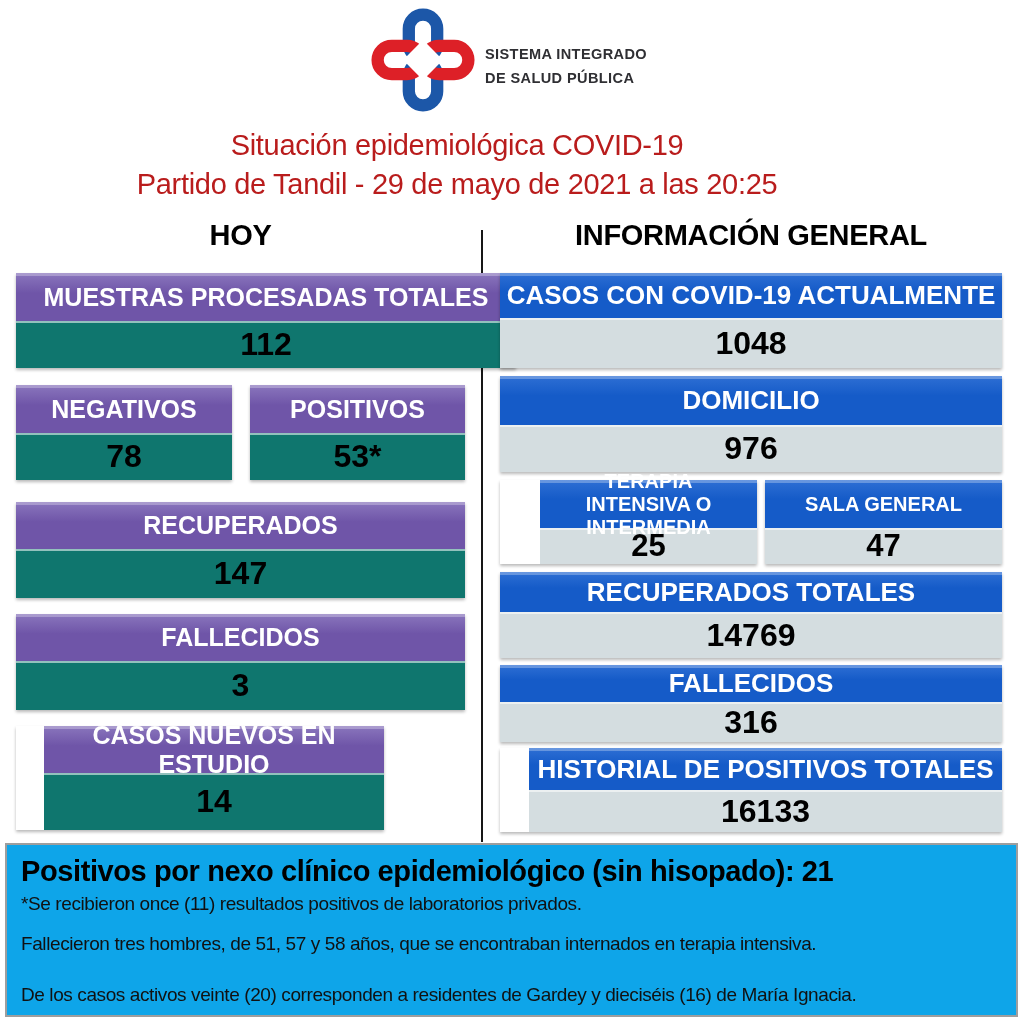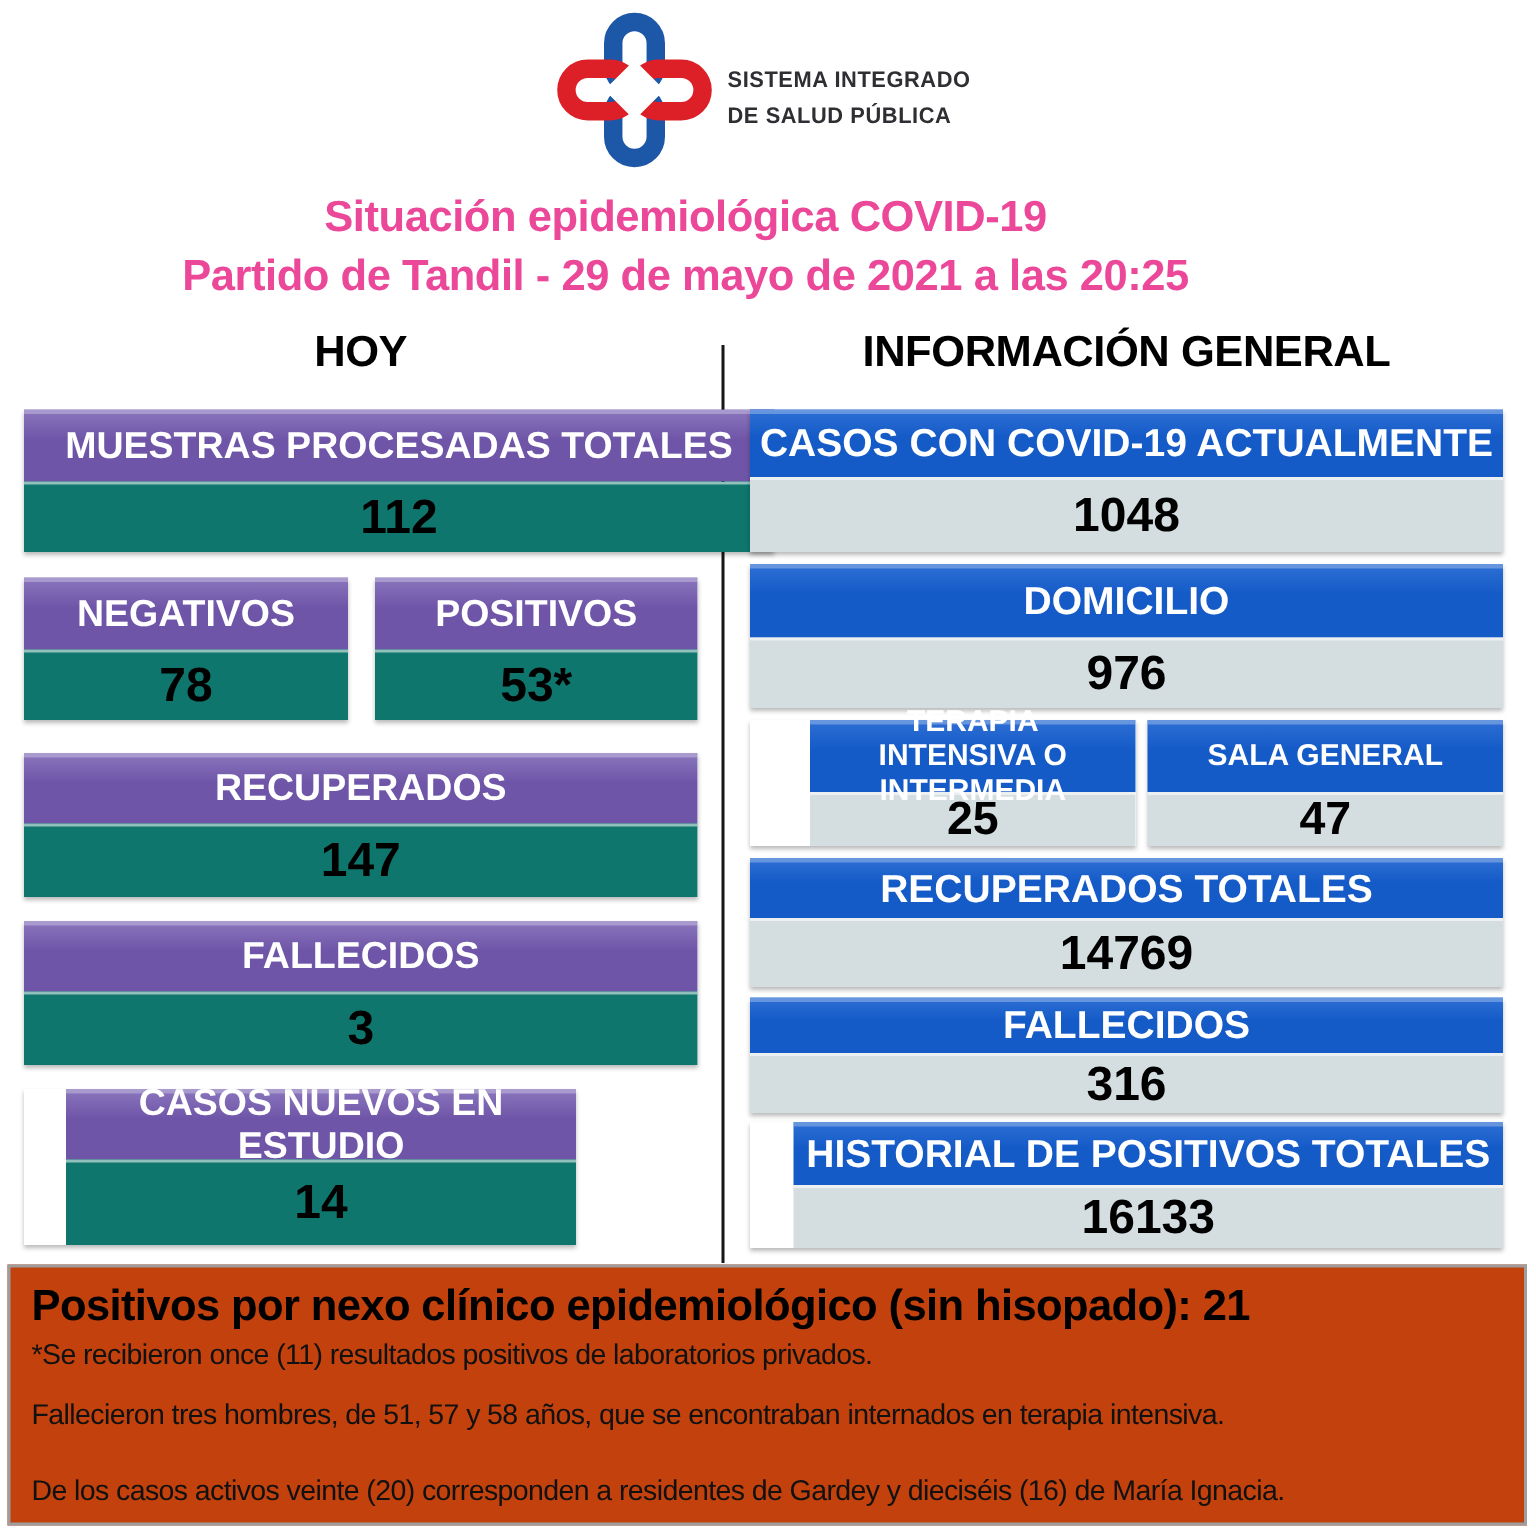--- a/index.html
+++ b/index.html
@@ -10,22 +10,22 @@
   
   .logo-row { position:absolute; top:8px; left:0; width:1024px;
     display:flex; justify-content:center; align-items:center; gap:10px; }
   .logo-mark { width:104px; height:104px; flex:0 0 auto; }
   .logo-text { font-weight:bold; font-size:15px; line-height:24px;
     letter-spacing:.4px; color:#2f2f33; transform:scaleX(.97);
     transform-origin:left center; margin-top:12px; }
 
   
   .main-title { position:absolute; top:126px; left:0; width:914px;
-    text-align:center; font-weight:bold; font-size:29px; line-height:39px;
-    color:#ec4899; letter-spacing:-.3px; }
+    text-align:center; font-weight:normal; font-size:29px; line-height:39px;
+    color:#b91c1c; letter-spacing:-.3px; }
   .col-heading { position:absolute; top:219px; text-align:center;
     font-weight:bold; font-size:29px; color:#000; letter-spacing:-.3px; }
   #hoy-heading { left:16px; width:449px; }
   #general-heading { left:500px; width:502px; }
 
   .v-divider { position:absolute; left:481px; top:230px; width:2px;
     height:612px; background:#161616; }
 
   
   .card { position:absolute; box-shadow:0 2px 3px rgba(0,0,0,.28); }
@@ -37,21 +37,21 @@
     box-shadow:inset 0 2px 0 rgba(255,255,255,.55); }
   .purple .hd { background:linear-gradient(180deg,#8a76bd 0%,#6f55a8 42%,#6f55a8 100%); font-size:25px; }
   .purple .bd { background:#0f766e; }
   .blue .hd { background:linear-gradient(180deg,#2e6fd4 0%,#155bc8 40%,#155bc8 100%); font-size:26px; }
   .blue .bd { background:#d4dde0; }
   .sm .hd { font-size:20px; line-height:23px; padding:0 22px; }
   .sm .bd { font-size:31px; }
 
   
   .footer-box { position:absolute; top:843px; left:5px; width:1013px;
-    height:174px; background:#c2410c; border:2px solid #9e9e9e;
+    height:174px; background:#0ea5e9; border:2px solid #9e9e9e;
     padding:10px 14px 0 14px; }
   .footer-heading { font-weight:bold; font-size:29px; color:#000;
     letter-spacing:-.4px; }
   .footer-note { font-size:19px; color:#111; letter-spacing:-.4px; }
   #note-1 { margin-top:5px; }
   #note-2 { margin-top:18px; }
   #note-3 { margin-top:29px; }
 </style>
 </head>
 <body>

